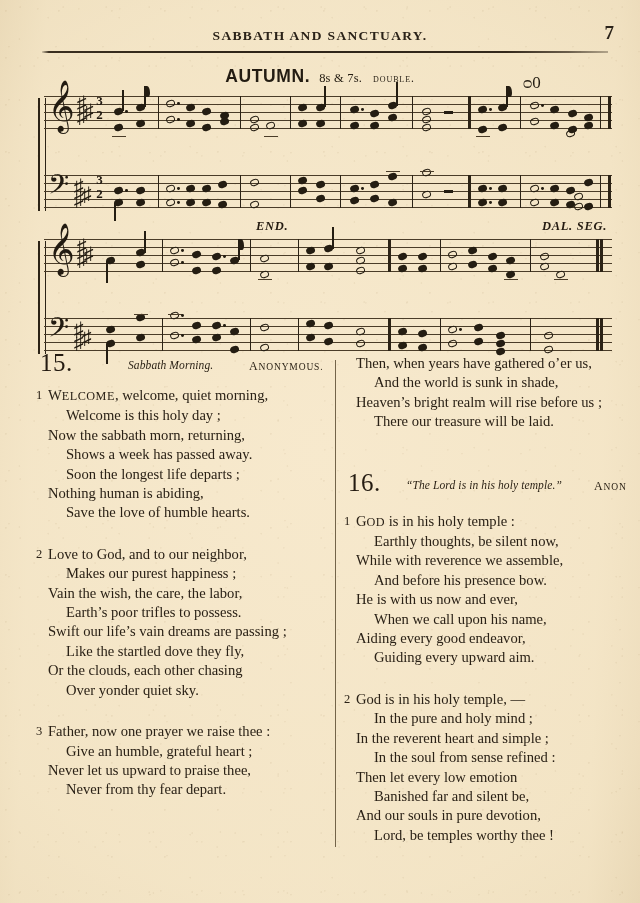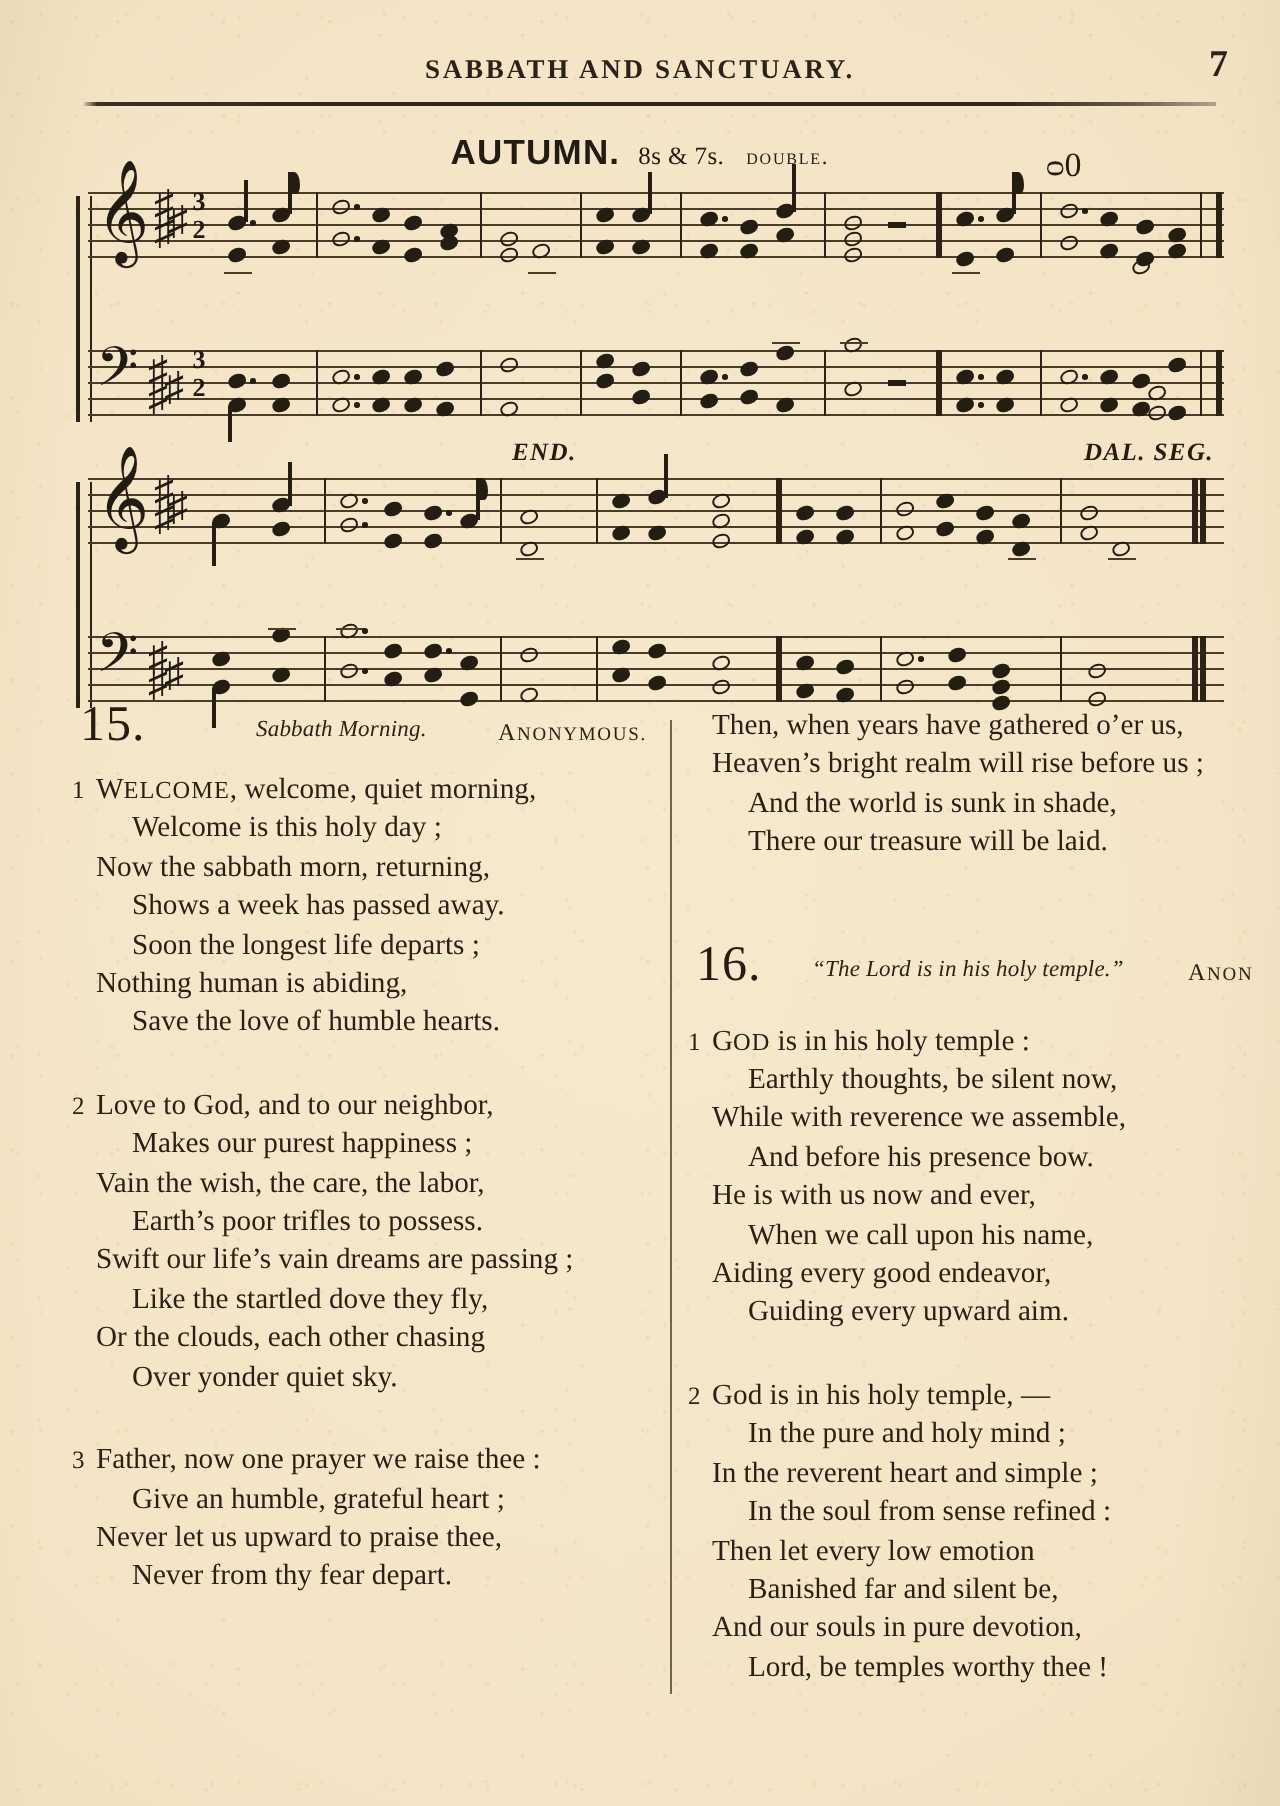--- a/index.html
+++ b/index.html
@@ -717,22 +717,22 @@
         <div class="vline ind">Give an humble, grateful heart ;</div>
         <div class="vline flush">Never let us upward to praise thee,</div>
         <div class="vline ind">Never from thy fear depart.</div>
       </div>
     </div>
 
     <div class="col right">
 
       <div class="cont-block" style="margin-top:2px;">
         <div class="vline flush">Then, when years have gathered o’er us,</div>
+        <div class="vline ind">And the world is sunk in shade,</div>
         <div class="vline flush">Heaven’s bright realm will rise before us ;</div>
-        <div class="vline ind">And the world is sunk in shade,</div>
         <div class="vline ind">There our treasure will be laid.</div>
       </div>
 
       <div class="hymn-head" style="margin-top:40px;">
         <span class="hymn-num">16.</span>
         <span class="hymn-topic" style="left:62px;text-align:right;">“The Lord is in his holy temple.”</span>
         <span class="hymn-author" style="left:250px;"><span class="cap1">A</span><span>NON</span></span>
       </div>
 
       <div class="verse" style="margin-top:6px;">

